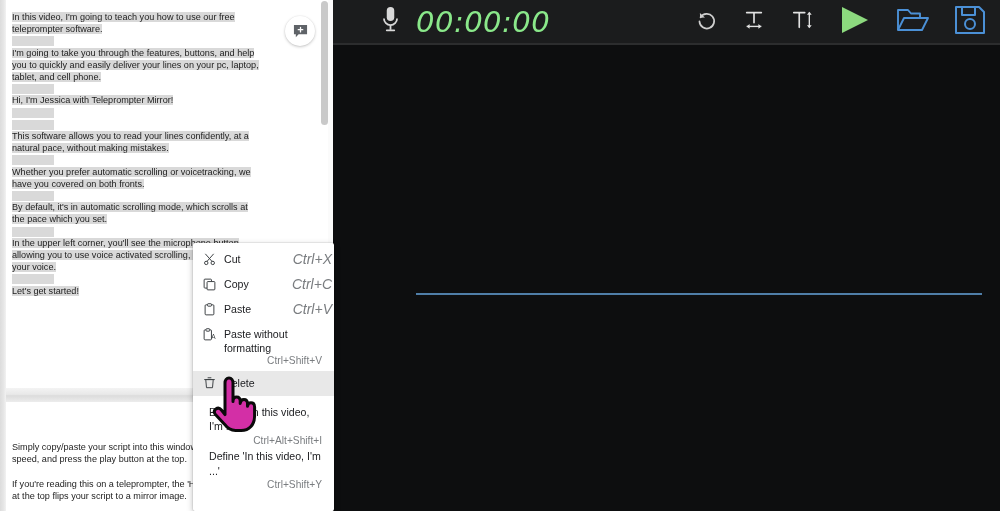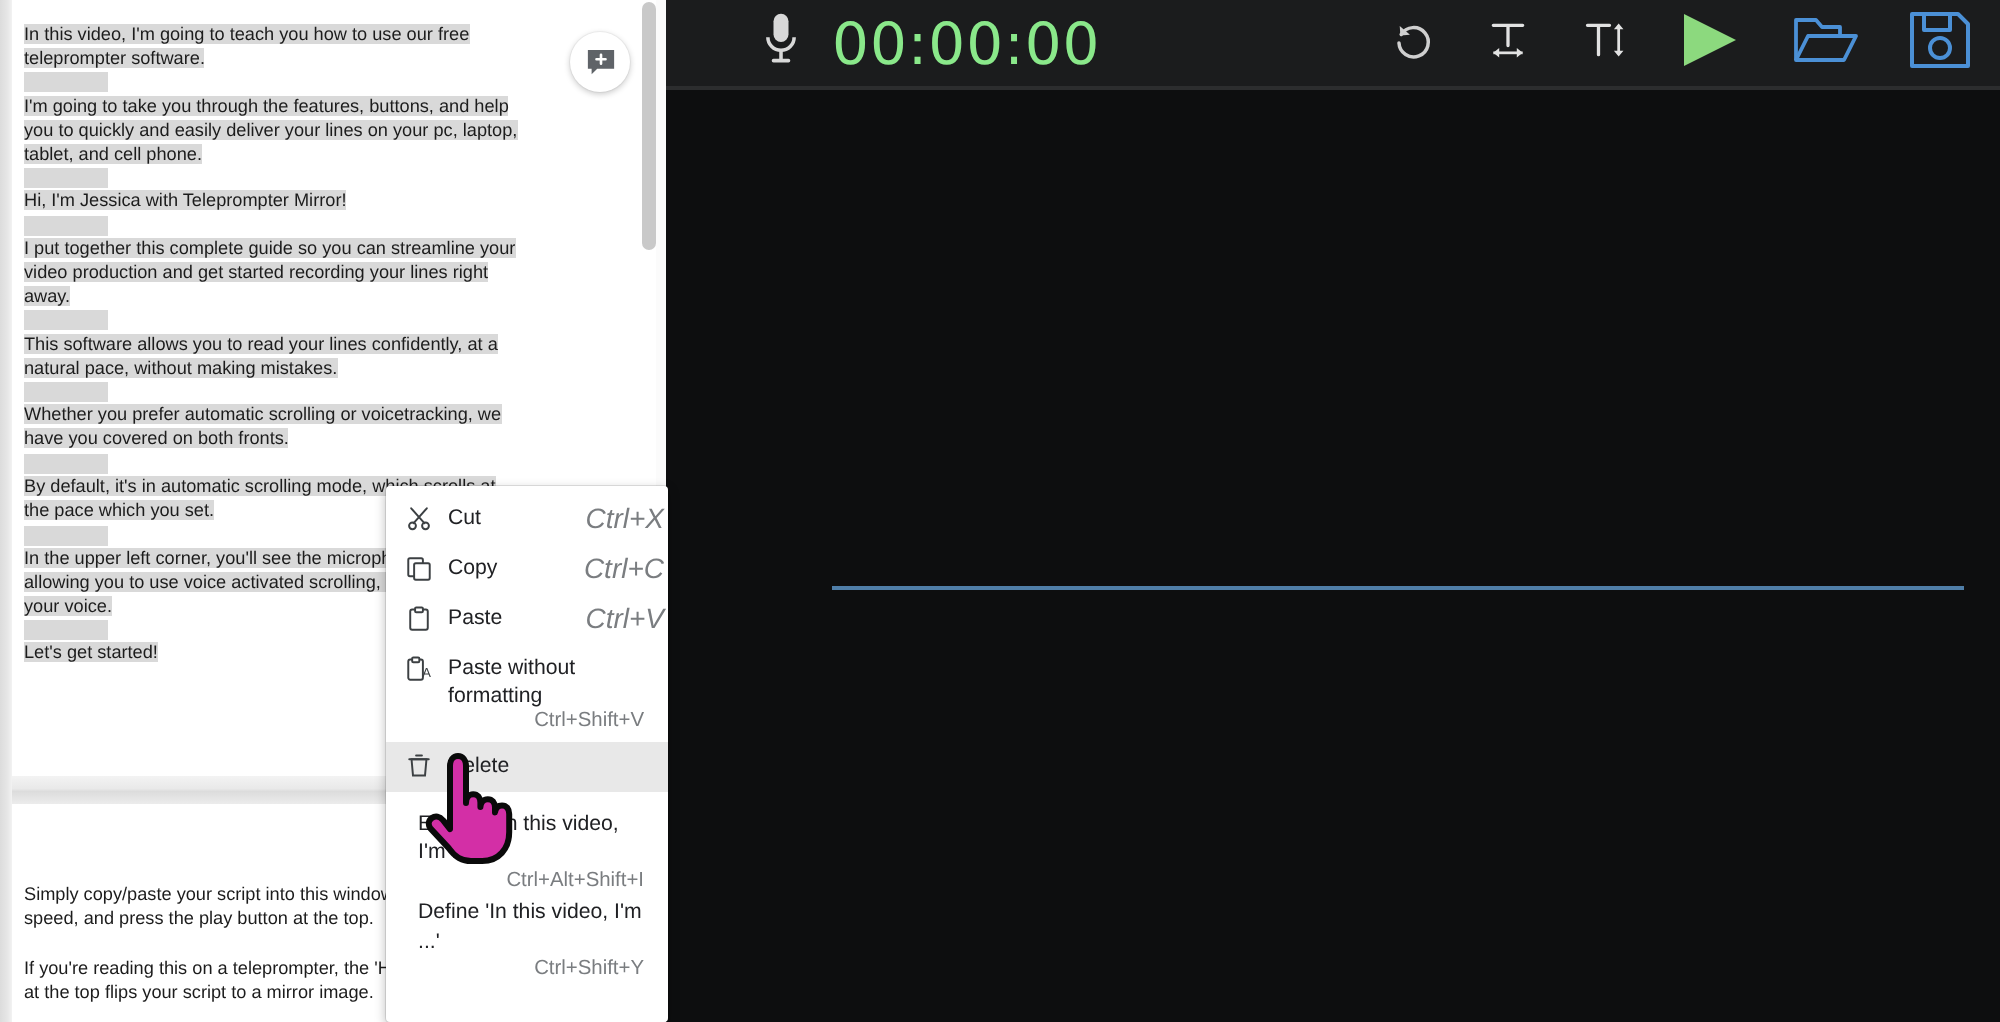--- a/index.html
+++ b/index.html
@@ -93,20 +93,21 @@
   .doc-right-edge {
     position:absolute; right:0; top:0; width:5px; height:511px;
     background:#fbfbfb;
   }
 
   
   .tp {
     position: absolute; left: 333px; top: 0;
     width: 667px; height: 474px;
     background: #0d0e0f;
+    font-style: italic;
   }
   .tp-toolbar {
     position: absolute; left: 0; top: 0;
     width: 667px; height: 44px;
     background: #1b1c1d;
     display: flex; align-items: center;
   }
   .tp-toolbar-sep {
     position:absolute; left:0; top:43px; width:667px; height:2px;
     background:#2c2d2e;
@@ -201,21 +202,20 @@
     <div class="page-gap"></div>
     <div class="page page-two"></div>
 
     <div class="doc-body">
       <p><span class="sel">In this video, I'm going to teach you how to use our free teleprompter software.</span></p>
       <p class="blank"><span class="sel"></span></p>
       <p><span class="sel">I'm going to take you through the features, buttons, and help you to quickly and easily deliver your lines on your pc, laptop, tablet, and cell phone.</span></p>
       <p class="blank"><span class="sel"></span></p>
       <p><span class="sel">Hi, I'm Jessica with Teleprompter Mirror!</span></p>
       <p class="blank"><span class="sel"></span></p>
-      <p><span class="sel">I put together this complete guide so you can streamline your video production and get started recording your lines right away.</span></p>
       <p class="blank"><span class="sel"></span></p>
       <p><span class="sel">This software allows you to read your lines confidently, at a natural pace, without making mistakes.</span></p>
       <p class="blank"><span class="sel"></span></p>
       <p><span class="sel">Whether you prefer automatic scrolling or voicetracking, we have you covered on both fronts.</span></p>
       <p class="blank"><span class="sel"></span></p>
       <p><span class="sel">By default, it's in automatic scrolling mode, which scrolls at the pace which you set.</span></p>
       <p class="blank"><span class="sel"></span></p>
       <p><span class="sel">In the upper left corner, you'll see the microphone button allowing you to use voice activated scrolling, which follows your voice.</span></p>
       <p class="blank"><span class="sel"></span></p>
       <p><span class="sel">Let's get started!</span></p>

